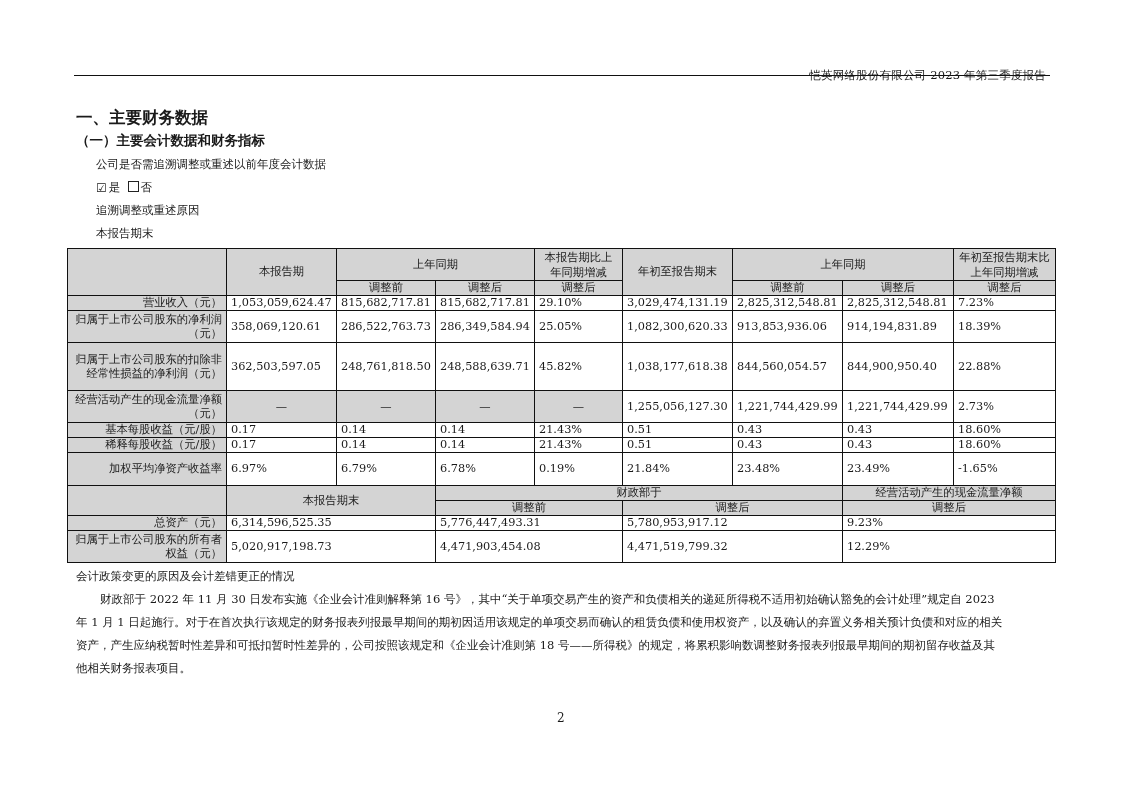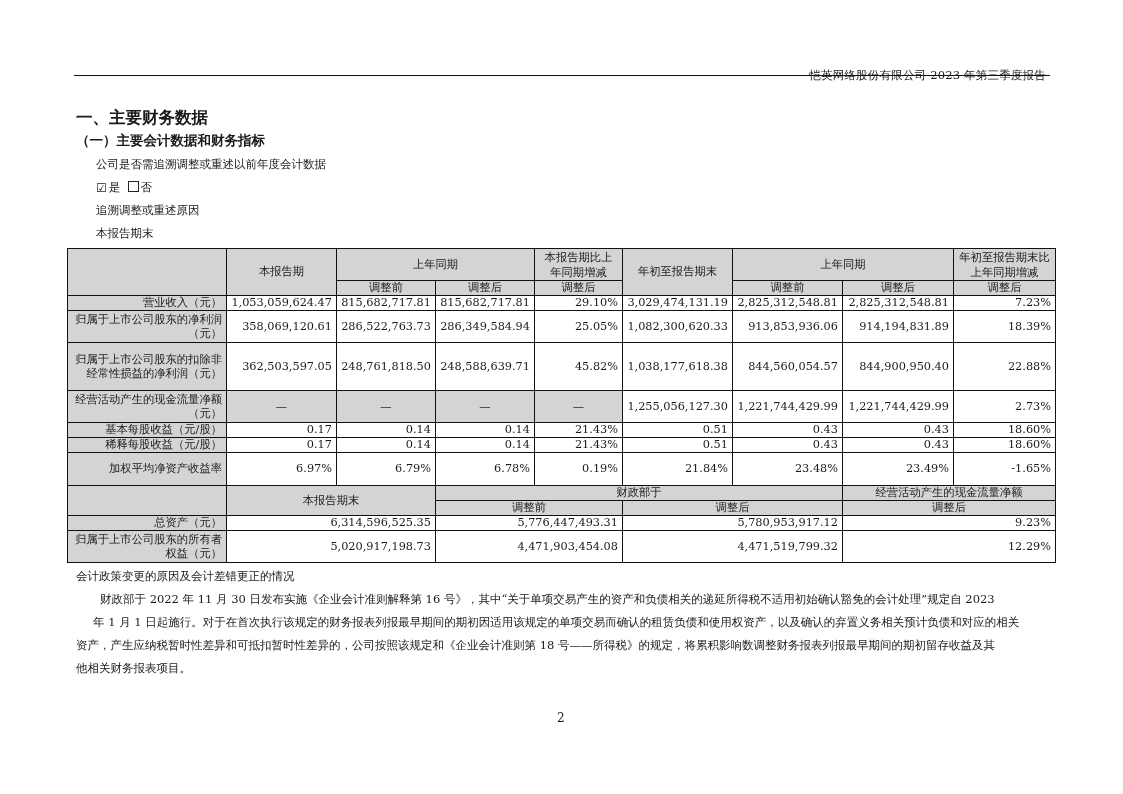--- a/index.html
+++ b/index.html
@@ -12,21 +12,21 @@
         font-family: "DejaVu Sans", "Liberation Sans", sans-serif; }
   .h2 { position: absolute; left: 76px; top: 132px; font-size: 13.5px; font-weight: bold;
         font-family: "DejaVu Sans", "Liberation Sans", sans-serif; }
   .p { position: absolute; left: 60px; font-size: 11.5px; margin-left: 36px; }
   .cb { display: inline-block; width: 9px; height: 9px; border: 1px solid #222; margin-right: 2px;
         vertical-align: -1px; position: relative; font-size: 9px; line-height: 9px; text-align: center; }
   table { position: absolute; border-collapse: collapse; font-size: 11.3px; table-layout: fixed; }
   td { border: 1px solid #111; padding: 0 4px; line-height: 14px; overflow: hidden; }
   td.g { background: #d4d4d4; }
   td.c { text-align: center; }
-  td.r { text-align: right; white-space: nowrap; }
+  td.r { text-align: left; white-space: nowrap; }
   td.l { text-align: right; }
   .body-text { position: absolute; left: 76px; top: 580px; width: 970px; font-size: 11.5px; line-height: 23px; }
   .body-text .indent { padding-left: 24px; }
   .page-num { position: absolute; left: 557px; top: 711px; font-size: 12px; }
 </style>
 </head>
 <body>
 
 <div class="header">
   <span class="header-title">恺英网络股份有限公司 2023 年第三季度报告</span>
@@ -174,18 +174,18 @@
     <td class="r" colspan="2">4,471,903,454.08</td>
     <td class="r" colspan="2">4,471,519,799.32</td>
     <td class="r" colspan="2">12.29%</td>
   </tr>
 </tbody>
   </table>
 
 <div class="body-text" style="top:565px">
   <div>会计政策变更的原因及会计差错更正的情况</div>
   <div class="indent" style="white-space:nowrap;">财政部于 2022 年 11 月 30 日发布实施《企业会计准则解释第 16 号》，其中“关于单项交易产生的资产和负债相关的递延所得税不适用初始确认豁免的会计处理”规定自 2023</div>
-  <div style="white-space:nowrap;margin-left:17px;">年 1 月 1 日起施行。对于在首次执行该规定的财务报表列报最早期间的期初因适用该规定的单项交易而确认的租赁负债和使用权资产，以及确认的弃置义务相关预计负债和对应的相关</div>
+  <div style="white-space:nowrap;">年 1 月 1 日起施行。对于在首次执行该规定的财务报表列报最早期间的期初因适用该规定的单项交易而确认的租赁负债和使用权资产，以及确认的弃置义务相关预计负债和对应的相关</div>
   <div style="white-space:nowrap;">资产，产生应纳税暂时性差异和可抵扣暂时性差异的，公司按照该规定和《企业会计准则第 18 号——所得税》的规定，将累积影响数调整财务报表列报最早期间的期初留存收益及其</div>
   <div>他相关财务报表项目。</div>
 </div>
 
 <div class="page-num">2</div>
 
 </body></html>

